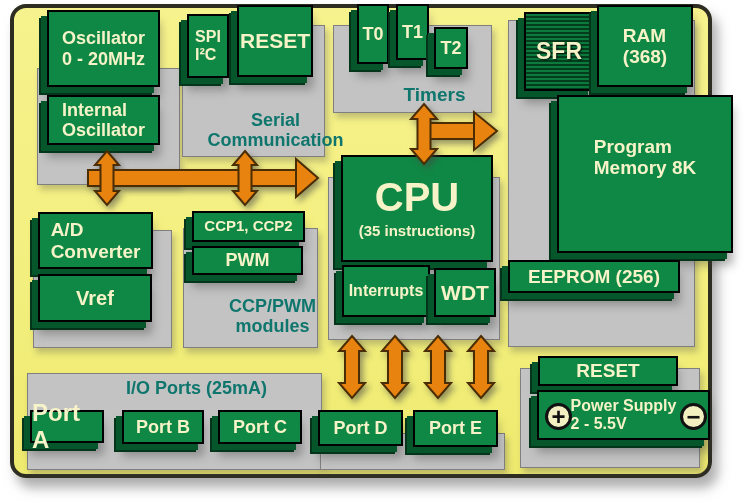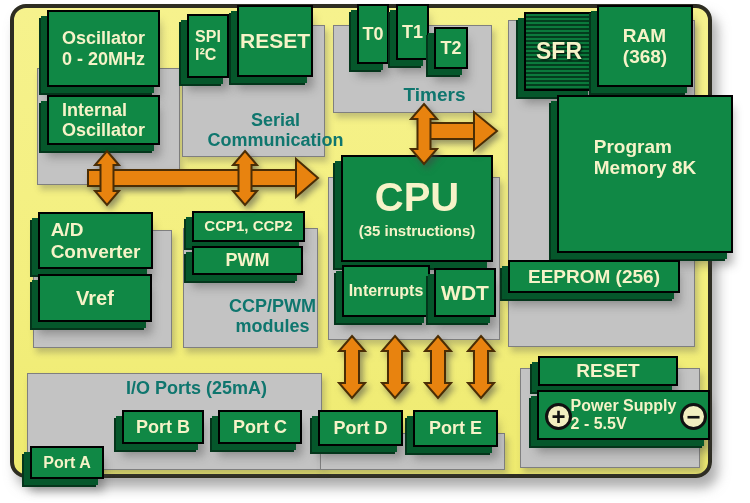--- a/index.html
+++ b/index.html
@@ -124,21 +124,21 @@
   </div>
   <div class="blk" style="left:38px;top:274px;width:114px;height:48px;font-size:20px;">
     <span class="blk-label">Vref</span>
   </div>
   <div class="blk" style="left:192px;top:211px;width:113px;height:31px;font-size:15px;">
     <span class="blk-label">CCP1, CCP2</span>
   </div>
   <div class="blk" style="left:192px;top:246px;width:111px;height:29px;font-size:18px;">
     <span class="blk-label">PWM</span>
   </div>
-  <div class="blk" style="left:30px;top:410px;width:74px;height:33px;font-size:16px;margin-top:36px;">
+  <div class="blk" style="left:30px;top:410px;width:74px;height:33px;font-size:24px;">
     <span class="blk-label">Port A</span>
   </div>
   <div class="blk" style="left:122px;top:410px;width:82px;height:34px;font-size:18px;">
     <span class="blk-label">Port B</span>
   </div>
   <div class="blk" style="left:218px;top:410px;width:84px;height:34px;font-size:18px;">
     <span class="blk-label">Port C</span>
   </div>
   <div class="blk" style="left:318px;top:410px;width:85px;height:36px;font-size:18px;">
     <span class="blk-label">Port D</span>

